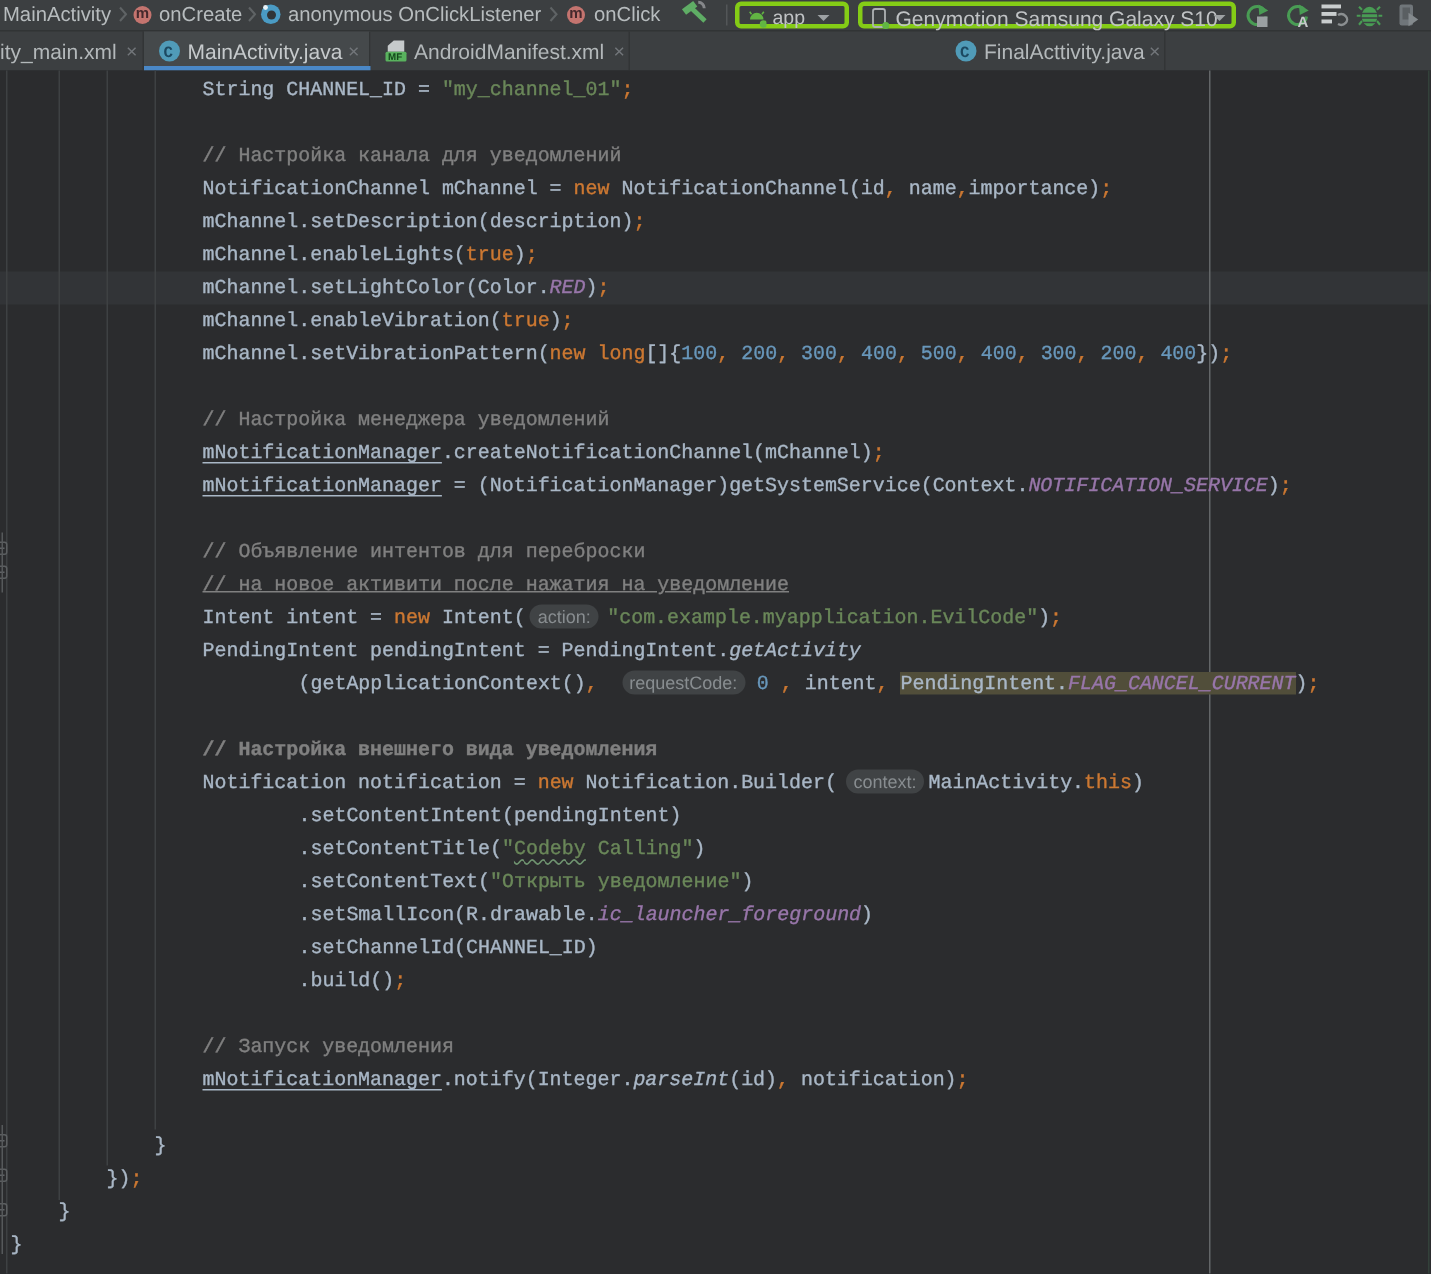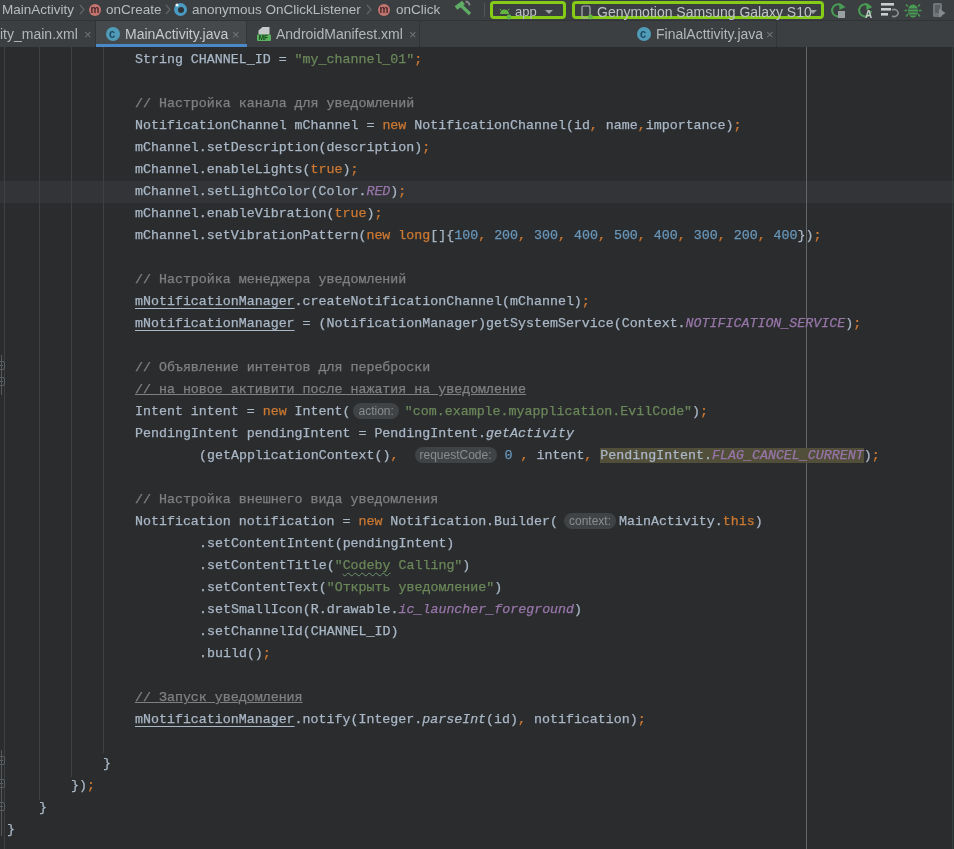--- a/index.html
+++ b/index.html
@@ -186,29 +186,29 @@
   <div class="row" style="left:135px;top:156px;">mChannel.enableVibration(<span class="k">true</span>)<span class="o">;</span></div>
   <div class="row" style="left:135px;top:178px;">mChannel.setVibrationPattern(<span class="k">new</span> <span class="k">long</span>[]{<span class="n">100</span><span class="o">,</span> <span class="n">200</span><span class="o">,</span> <span class="n">300</span><span class="o">,</span> <span class="n">400</span><span class="o">,</span> <span class="n">500</span><span class="o">,</span> <span class="n">400</span><span class="o">,</span> <span class="n">300</span><span class="o">,</span> <span class="n">200</span><span class="o">,</span> <span class="n">400</span>})<span class="o">;</span></div>
   <div class="row c" style="left:135px;top:222px;">// Настройка менеджера уведомлений</div>
   <div class="row" style="left:135px;top:244px;"><span class="u">mNotificationManager</span>.createNotificationChannel(mChannel)<span class="o">;</span></div>
   <div class="row" style="left:135px;top:266px;"><span class="u">mNotificationManager</span> = (NotificationManager)getSystemService(Context.<span class="f">NOTIFICATION_SERVICE</span>)<span class="o">;</span></div>
   <div class="row c" style="left:135px;top:310px;">// Объявление интентов для переброски</div>
   <div class="row c" style="left:135px;top:332px;text-decoration:underline;">// на новое активити после нажатия на уведомление</div>
   <div class="row" style="left:135px;top:354px;">Intent intent = <span class="k">new</span> Intent(<span class="pill" style="margin-left:3px;margin-right:6px;">action:</span><span class="s">"com.example.myapplication.EvilCode"</span>)<span class="o">;</span></div>
   <div class="row" style="left:135px;top:376px;">PendingIntent pendingIntent = PendingIntent.<span class="i">getActivity</span></div>
   <div class="row" style="left:199px;top:398px;">(getApplicationContext()<span class="o">,</span><span class="pill" style="margin-left:16px;margin-right:8px;">requestCode:</span><span class="n">0</span> <span class="o">,</span> intent<span class="o">,</span> <span class="hl">PendingIntent.<span class="f">FLAG_CANCEL_CURRENT</span></span>)<span class="o">;</span></div>
-  <div class="row c" style="left:135px;top:442px;">// Настройка внешнего вида уведомления</div>
+  <div class="row c" style="left:135px;top:442px;font-weight:bold;">// Настройка внешнего вида уведомления</div>
   <div class="row" style="left:135px;top:464px;">Notification notification = <span class="k">new</span> Notification.Builder(<span class="pill" style="margin-left:6px;margin-right:3px;">context:</span>MainActivity.<span class="k">this</span>)</div>
   <div class="row" style="left:199px;top:486px;">.setContentIntent(pendingIntent)</div>
   <div class="row" style="left:199px;top:508px;">.setContentTitle(<span class="s">"<span class="w">Codeby</span> Calling"</span>)</div>
   <div class="row" style="left:199px;top:530px;">.setContentText(<span class="s">"Открыть уведомление"</span>)</div>
   <div class="row" style="left:199px;top:552px;">.setSmallIcon(R.drawable.<span class="f">ic_launcher_foreground</span>)</div>
   <div class="row" style="left:199px;top:574px;">.setChannelId(CHANNEL_ID)</div>
   <div class="row" style="left:199px;top:596px;">.build()<span class="o">;</span></div>
-  <div class="row c" style="left:135px;top:640px;text-decoration:underline;">// Запуск уведомления</div>
+  <div class="row c" style="left:135px;top:640px;">// Запуск уведомления</div>
   <div class="row" style="left:135px;top:662px;"><span class="u">mNotificationManager</span>.notify(Integer.<span class="i">parseInt</span>(id)<span class="o">,</span> notification)<span class="o">;</span></div>
   <div class="row" style="left:103px;top:706px;">}</div>
   <div class="row" style="left:71px;top:728px;">})<span class="o">;</span></div>
   <div class="row" style="left:39px;top:750px;">}</div>
   <div class="row" style="left:7px;top:772px;">}</div>
   <div class="fold" style="top:314px;"></div>
   <div class="fold" style="top:330px;"></div>
   <div class="vline" style="left:1px;top:308px;height:40px;background:#56595b;"></div>
   <div class="fold" style="top:709px;"></div>
   <div class="fold" style="top:732px;"></div>

